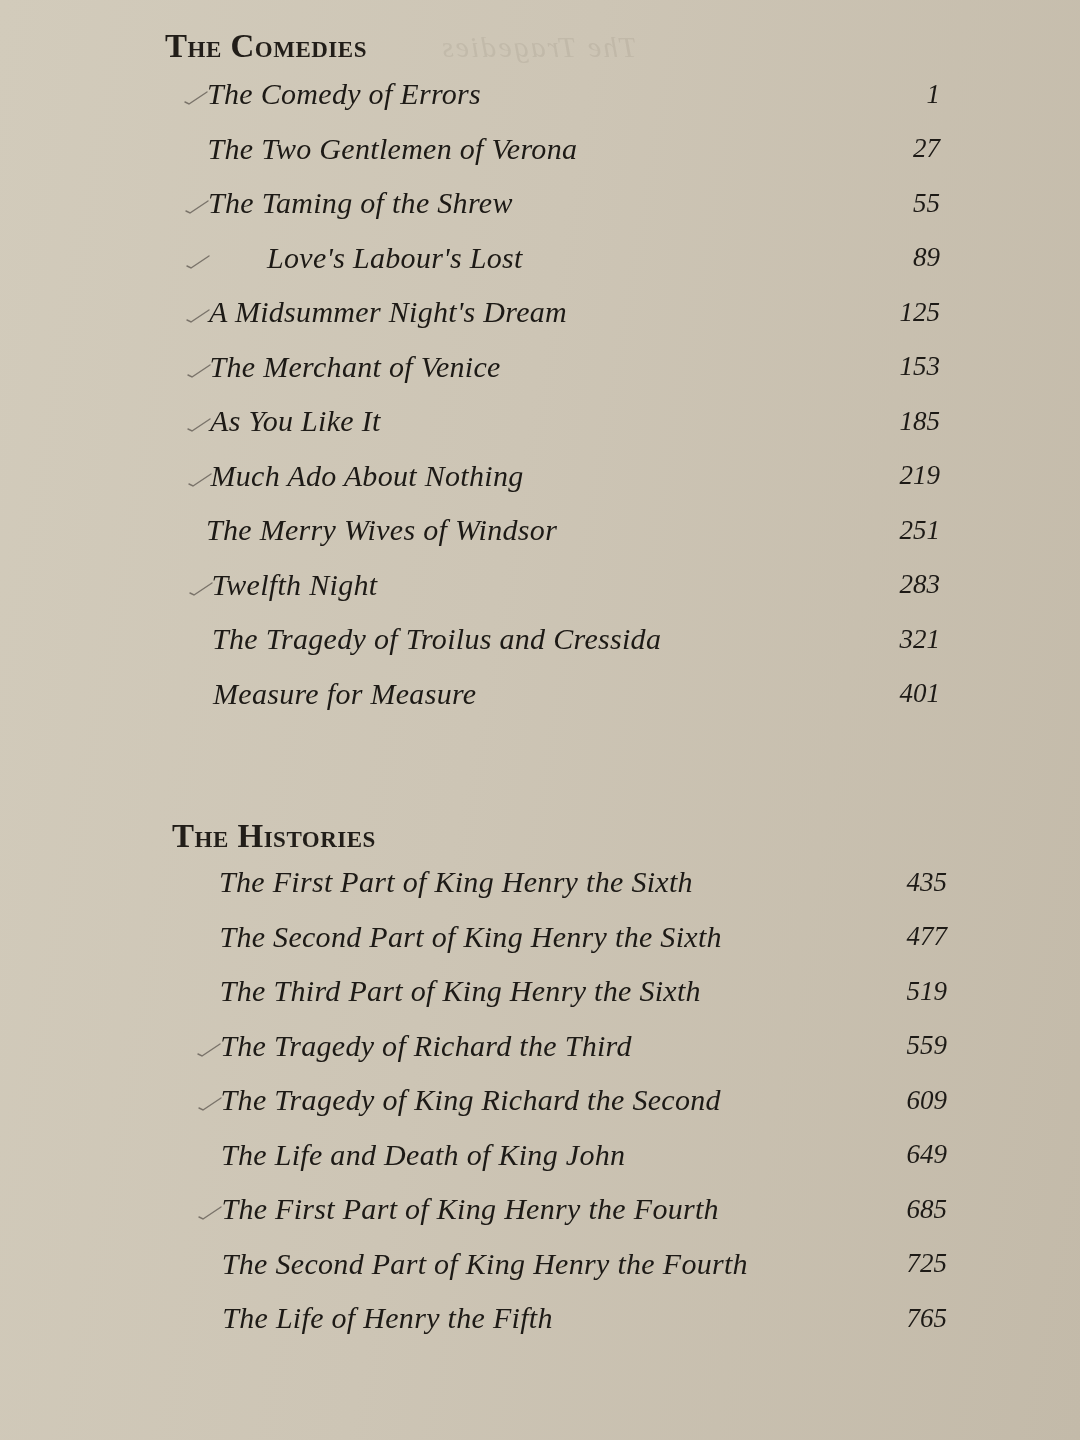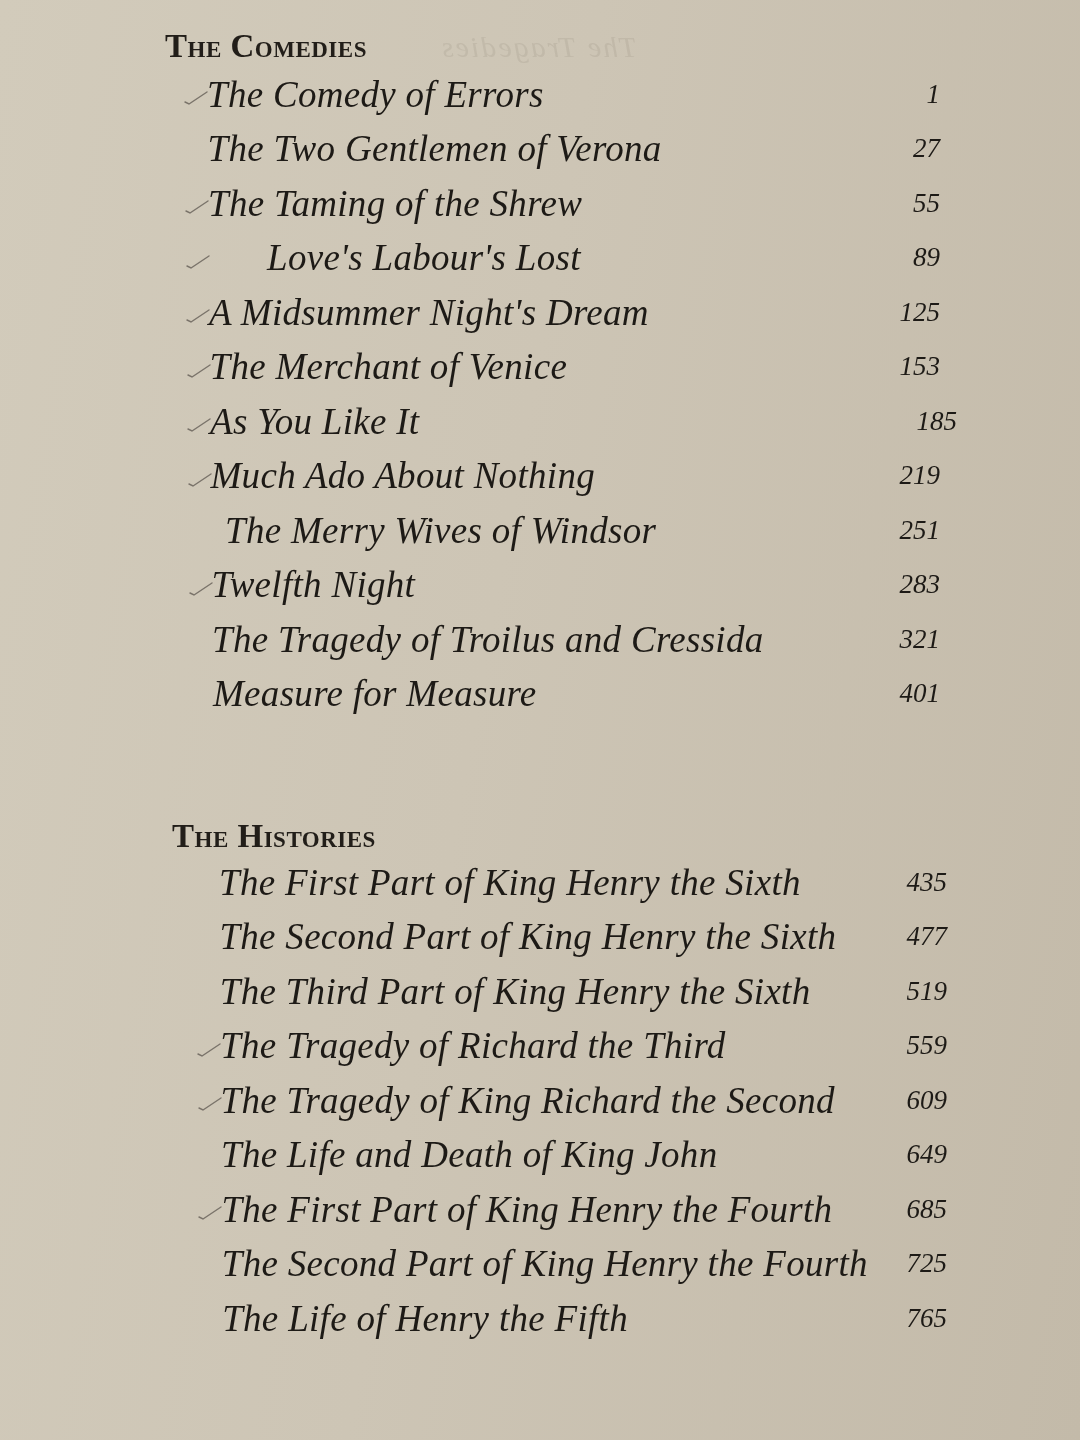--- a/index.html
+++ b/index.html
@@ -23,21 +23,21 @@
     margin: 0;
     color: #221e19;
   }
   .entry {
     position: relative;
     height: 54.5px;
     display: flex; align-items: center;
   }
   .title {
     font-style: italic;
-    font-size: 37px;
+    font-size: 30px;
     position: absolute;
     white-space: nowrap;
     letter-spacing: 0.3px;
   }
   .page {
     font-style: italic;
     font-size: 27px;
     position: absolute;
     text-align: right;
     width: 80px;
@@ -105,33 +105,33 @@
         <span class="title" style="left: 44.5px;">The Merchant of Venice</span>
         <span class="page" style="left: 695px;">153</span>
       </div>
       <div class="entry">
         <span class="check" style="left: 21px; top: 22px;">
           <svg viewBox="0 0 26 16">
             <path d="M2 13 L6 15 L24 3" fill="none" stroke="#7a736a" stroke-width="1.4" stroke-linecap="round"></path>
           </svg>
         </span>
         <span class="title" style="left: 45px;">As You Like It</span>
-        <span class="page" style="left: 712px;">185</span>
+        <span class="page" style="left: 695px;">185</span>
       </div>
       <div class="entry">
         <span class="check" style="left: 21.5px; top: 22px;">
           <svg viewBox="0 0 26 16">
             <path d="M2 13 L6 15 L24 3" fill="none" stroke="#7a736a" stroke-width="1.4" stroke-linecap="round"></path>
           </svg>
         </span>
         <span class="title" style="left: 45.5px;">Much Ado About Nothing</span>
         <span class="page" style="left: 695px;">219</span>
       </div>
       <div class="entry">
-        <span class="title" style="left: 60px; font-family: Liberation Serif, serif;">The Merry Wives of Windsor</span>
+        <span class="title" style="left: 41px; font-family: Liberation Serif, serif;">The Merry Wives of Windsor</span>
         <span class="page" style="left: 695px;">251</span>
       </div>
       <div class="entry">
         <span class="check" style="left: 22.5px; top: 22px;">
           <svg viewBox="0 0 26 16">
             <path d="M2 13 L6 15 L24 3" fill="none" stroke="#7a736a" stroke-width="1.4" stroke-linecap="round"></path>
           </svg>
         </span>
         <span class="title" style="left: 46.5px;">Twelfth Night</span>
         <span class="page" style="left: 695px;">283</span>

